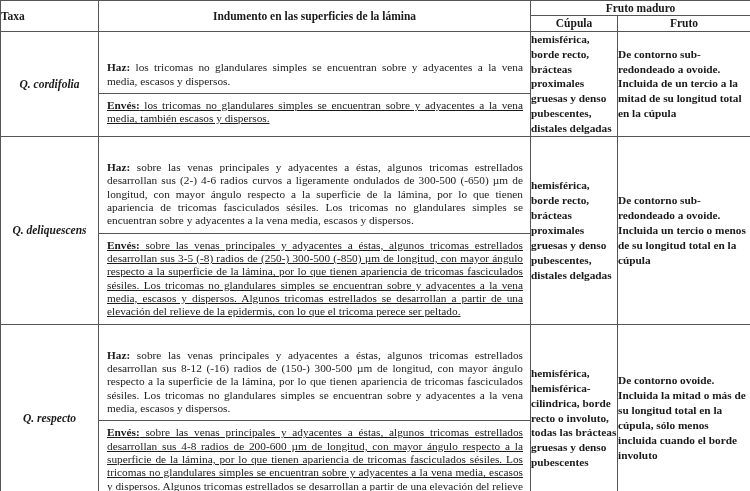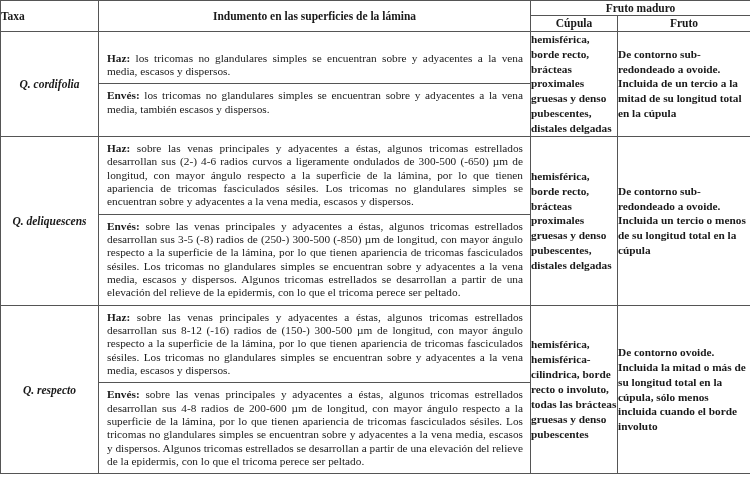--- a/index.html
+++ b/index.html
@@ -58,39 +58,41 @@
     font-weight: bold;
     font-size: 11.5px;
     padding: 2px 4px;
     margin-left: 48px;
   }
 
   
   .surf-wrap {
     display: block;
     width: 100%;
+    margin-top: 19px;
   }
   table.surf {
     width: 100%;
     border-collapse: collapse;
     table-layout: fixed;
   }
   table.surf td {
     border: none;
     border-bottom: 1px solid #555555;
     padding: 5px 7px 5px 8px;
     font-size: 11.3px;
     line-height: 1.18;
     text-align: justify;
     text-justify: inter-word;
     vertical-align: top;
     hyphens: none;
   }
   table.surf tr:last-child td {
     border-bottom: none;
+    text-decoration: underline;
   }
   .surf-label {
     font-weight: bold;
   }
 
   
   .fruit {
     font-weight: bold;
     font-size: 11.3px;
     line-height: 1.32;

